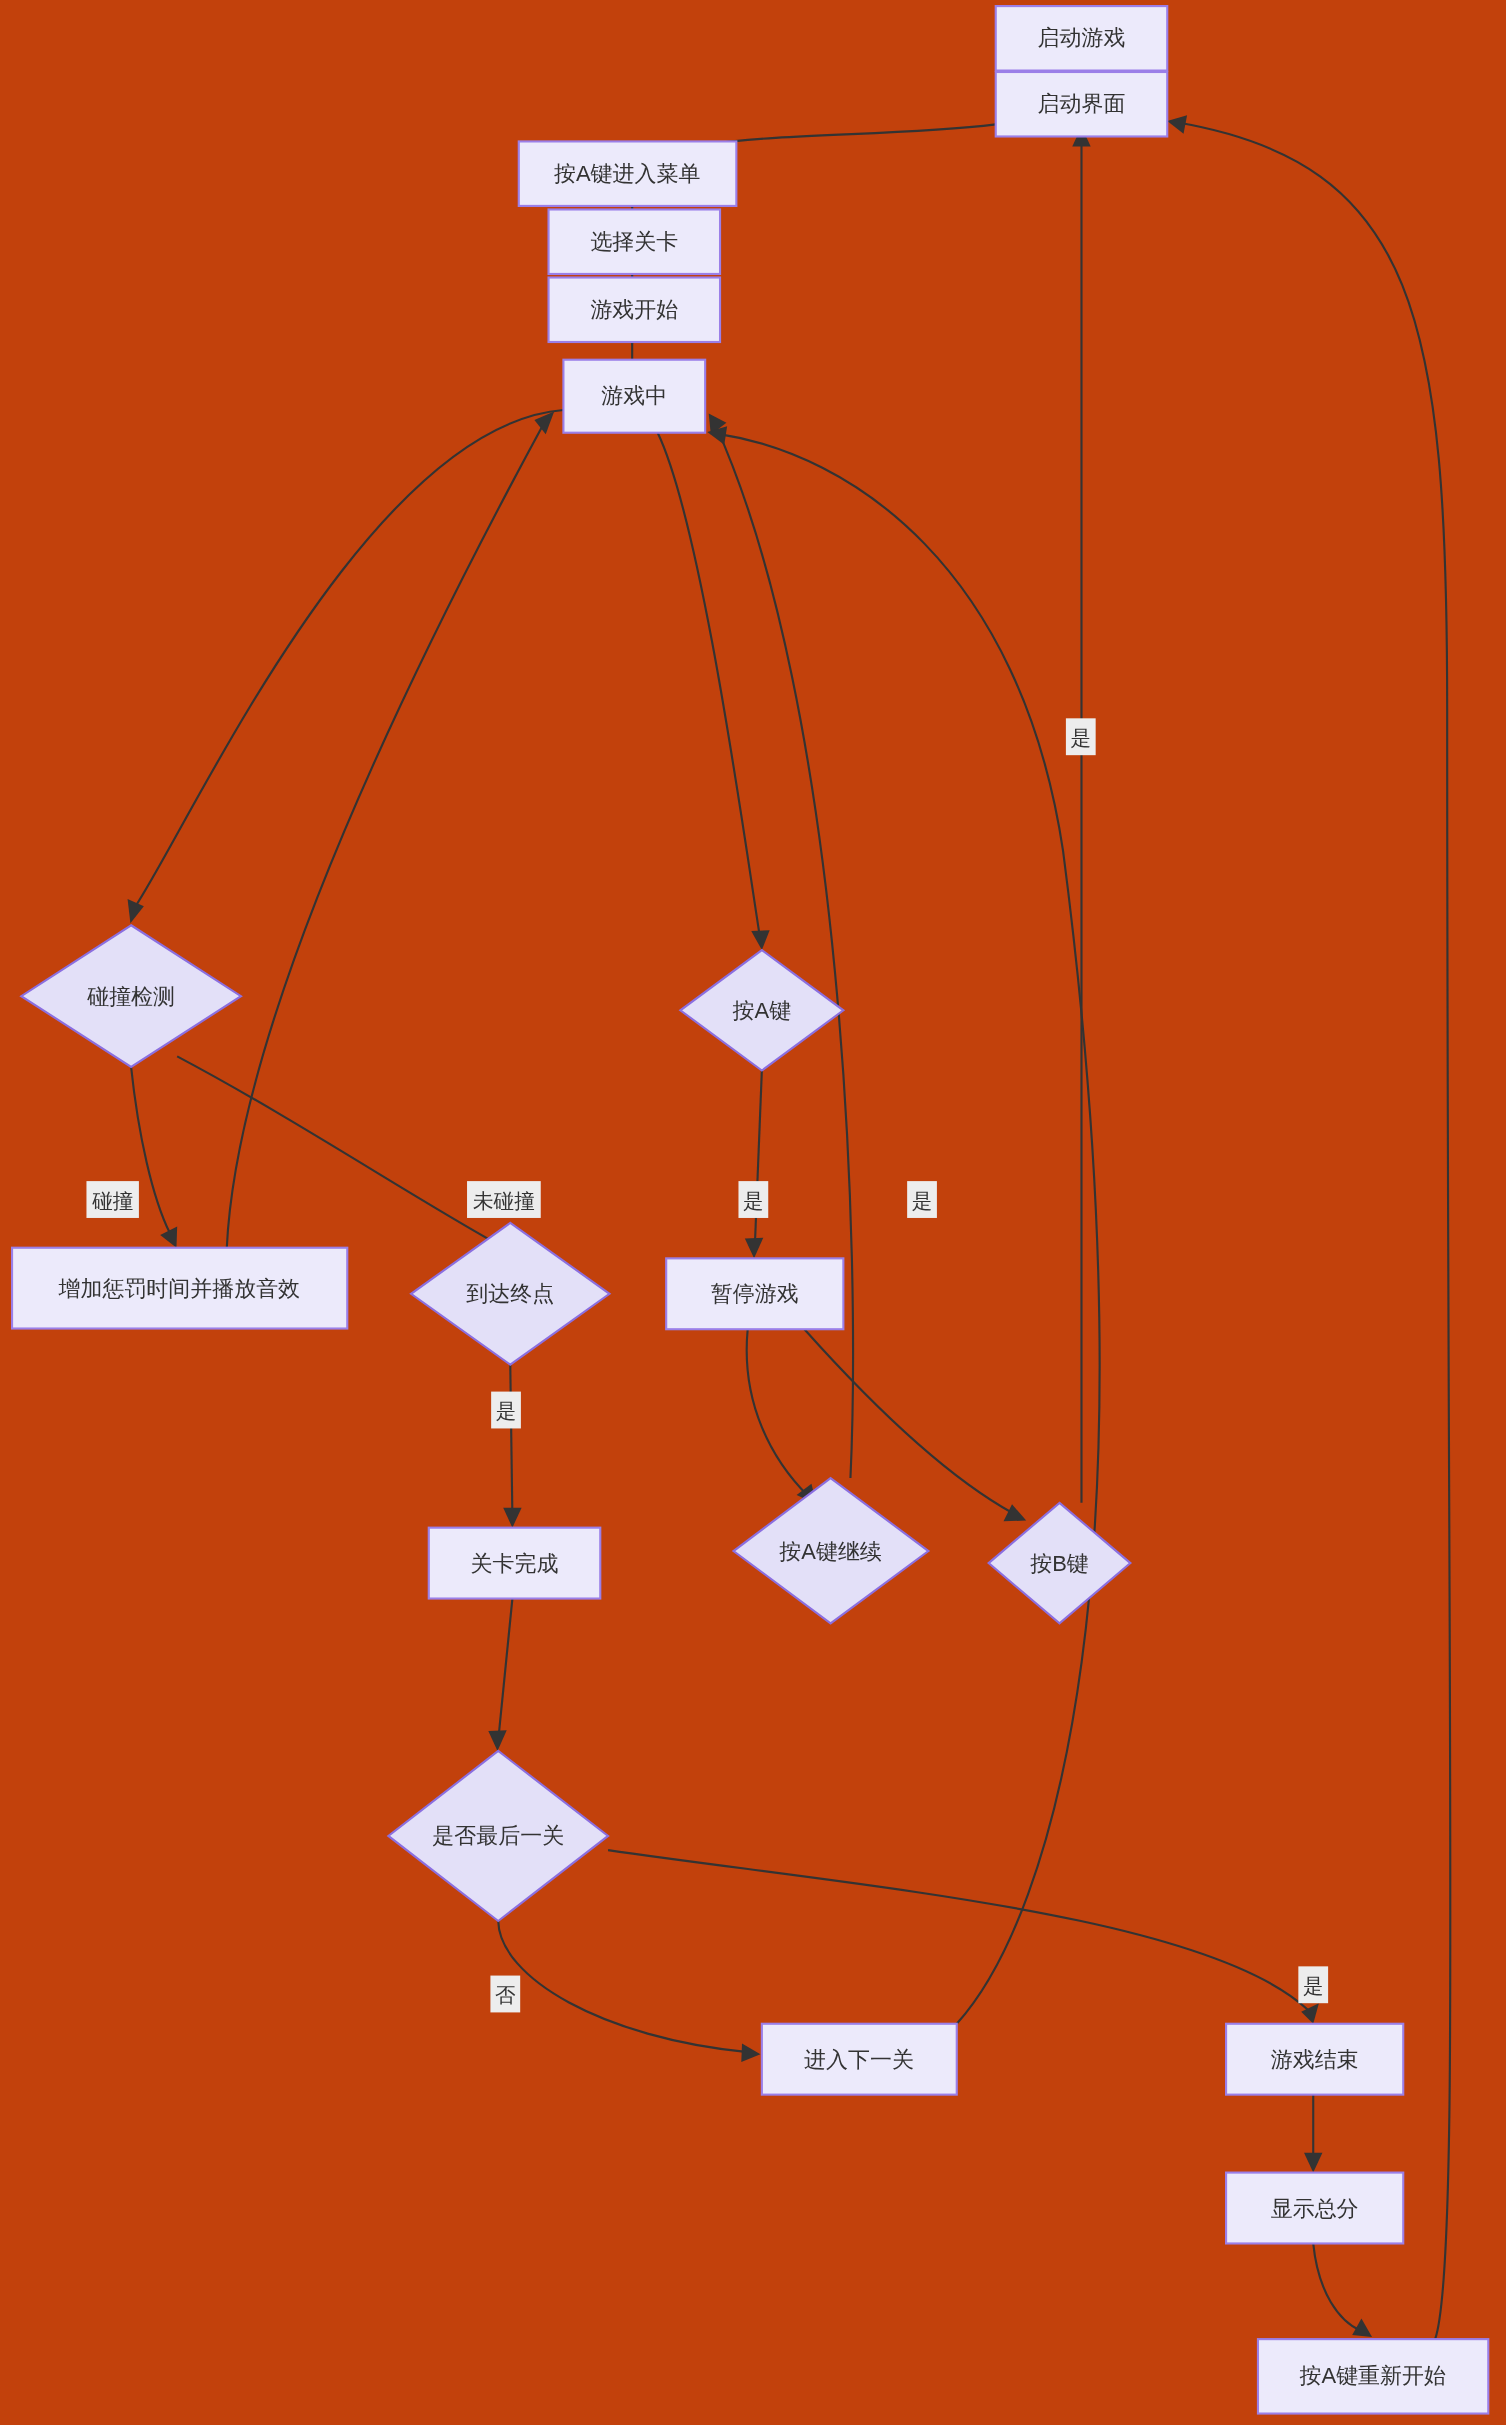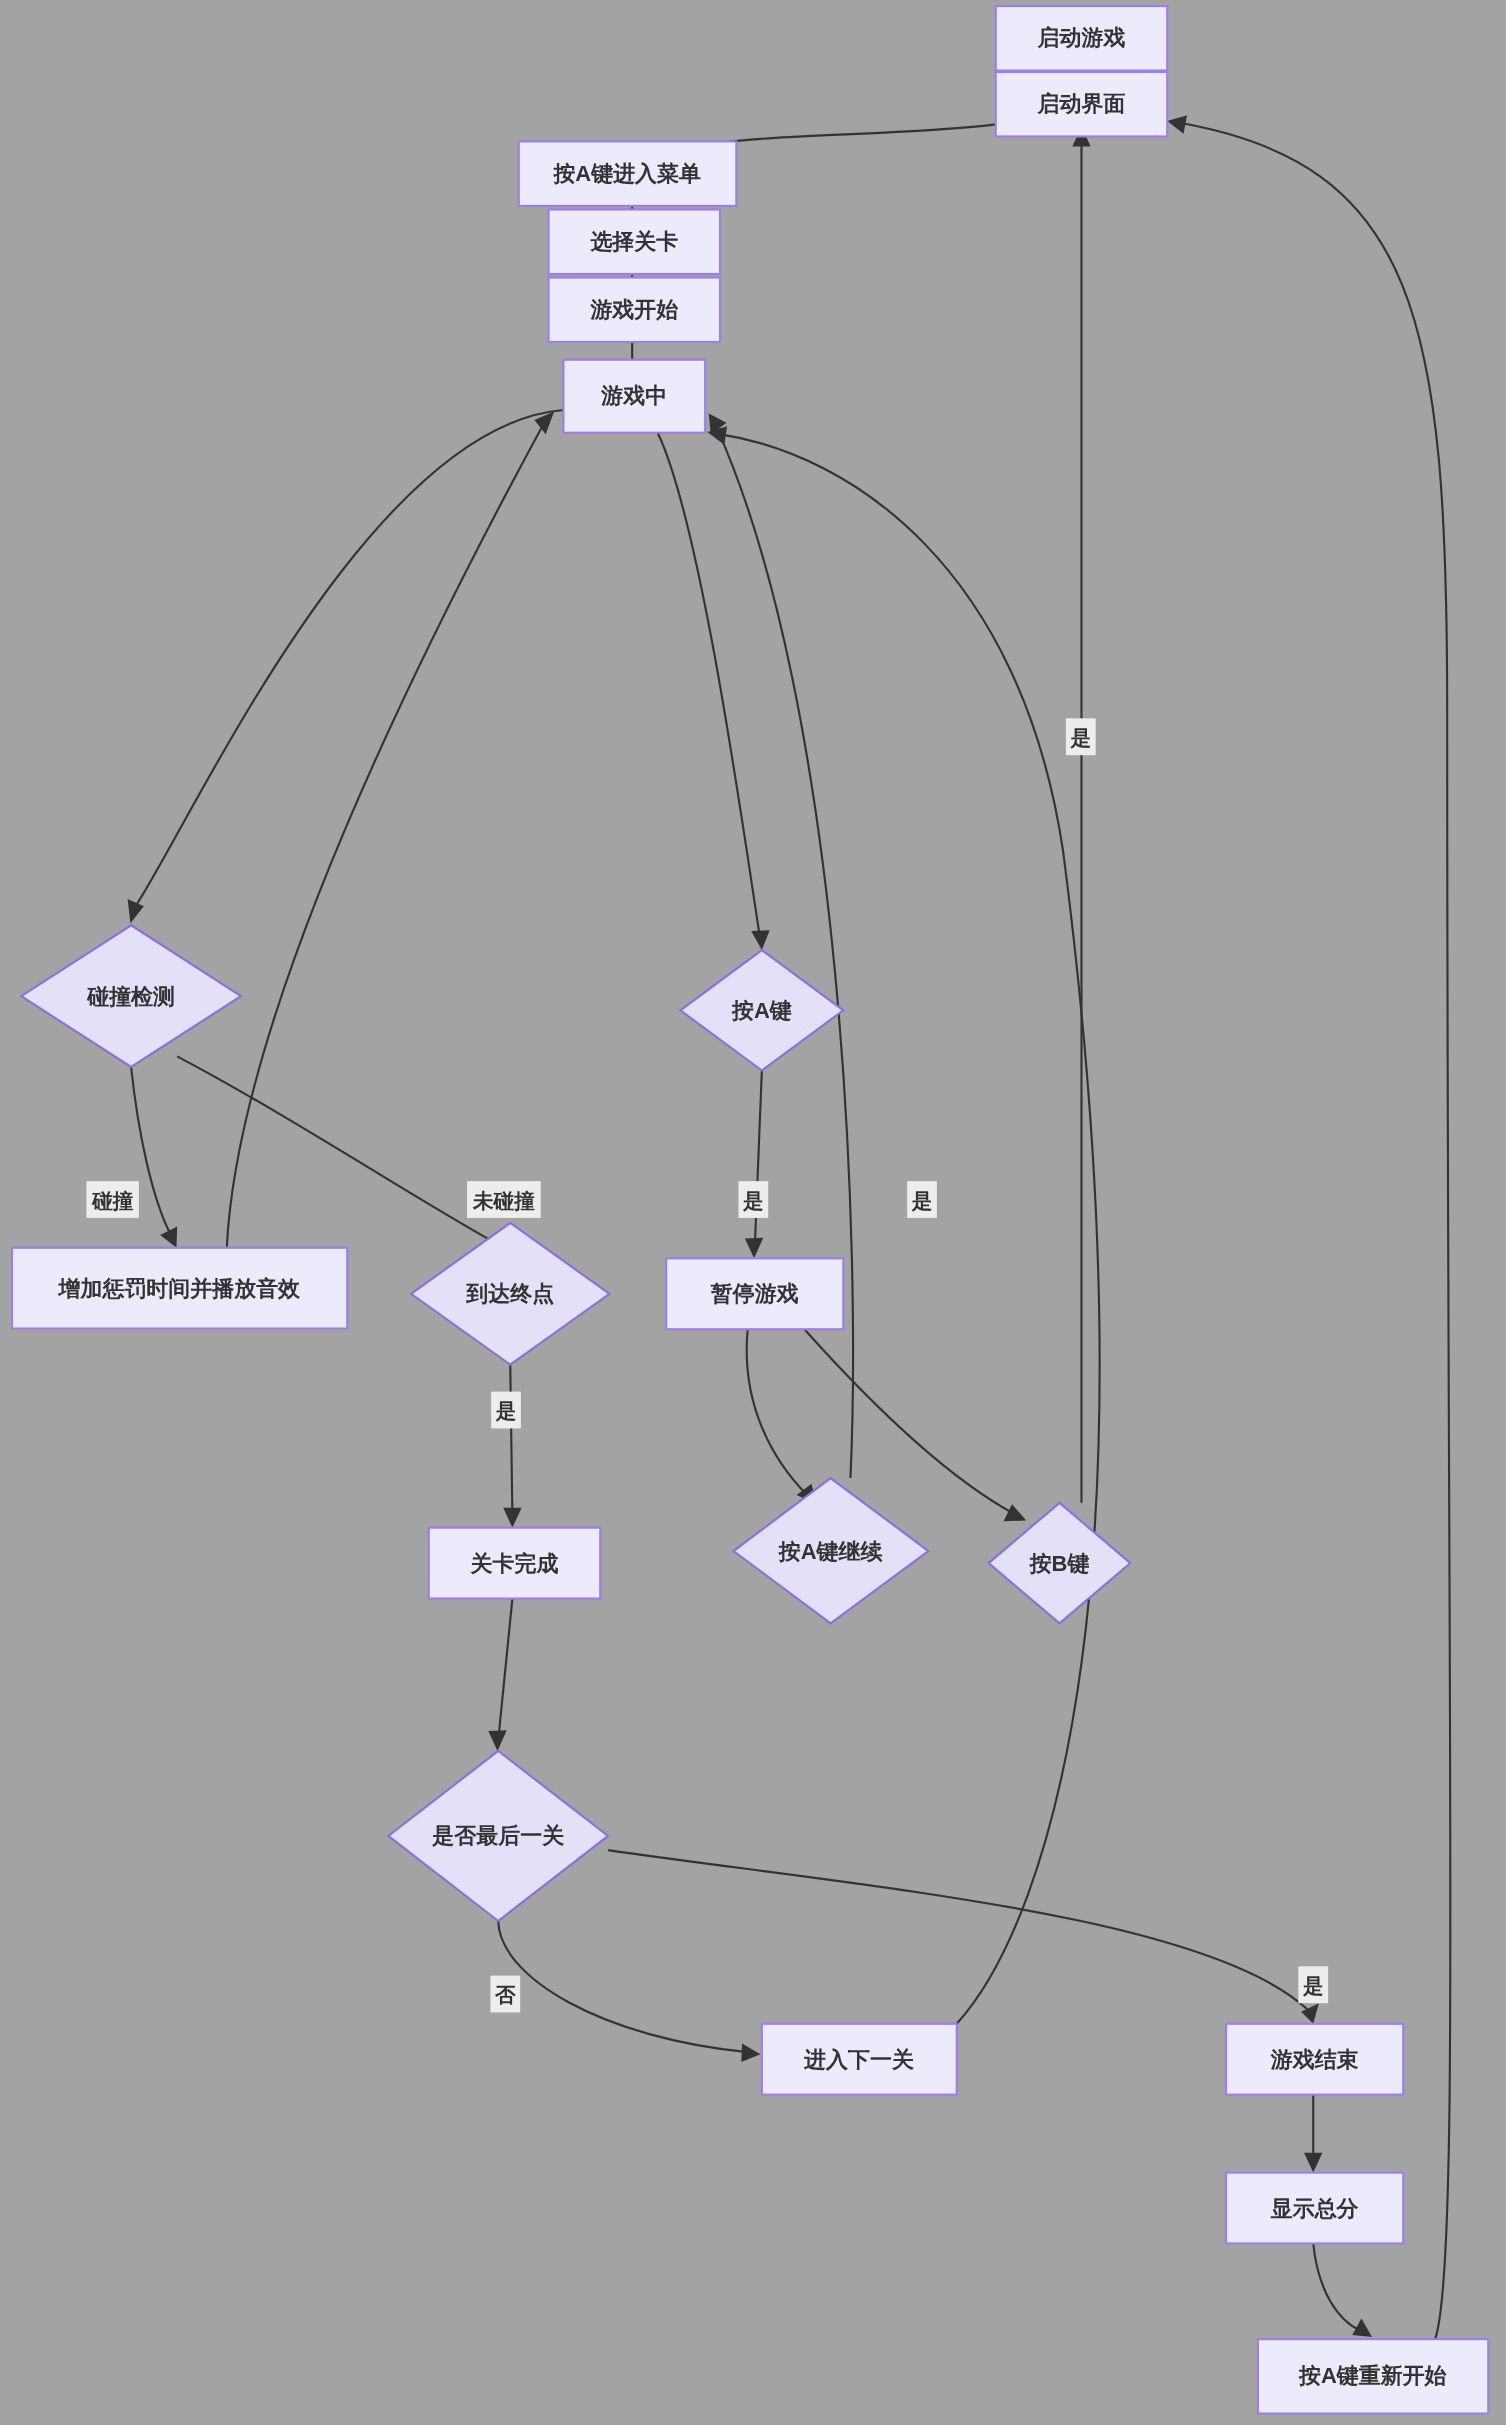--- a/index.html
+++ b/index.html
@@ -7,23 +7,22 @@
     padding: 0;
     background: #ffffff;
   }
   body {
     font-family: "Liberation Sans", "DejaVu Sans", sans-serif;
   }
   #flowchart-root {
     position: relative;
     width: 1506px;
     height: 2426px;
-    background: #a3a3a3;
+    background: #c2410c;
     overflow: hidden;
-    font-weight: bold;
   }
   svg.fc {
     position: absolute;
     top: 0;
     left: 0;
     width: 1506px;
     height: 2426px;
   }
   .node-rect {
     fill: #ECEAFB;

